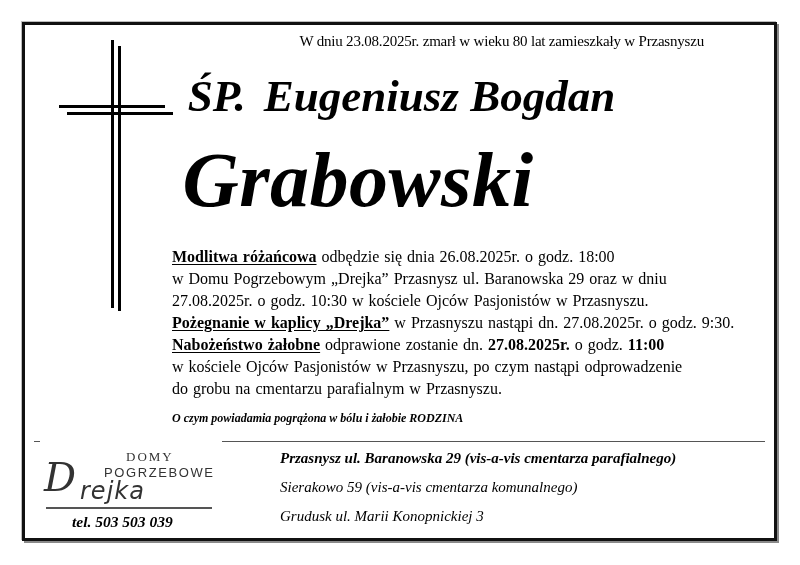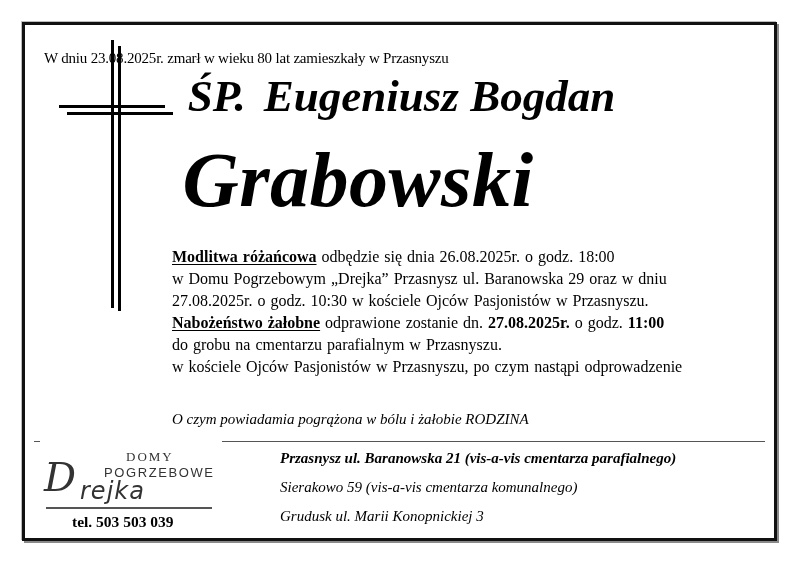--- a/index.html
+++ b/index.html
@@ -28,24 +28,23 @@
 
     
     .cross-line { position: absolute; background: #000; }
     .cv1 { left: 111px; top: 40px; width: 3px; height: 268px; }
     .cv2 { left: 118px; top: 46px; width: 3px; height: 265px; }
     .ch1 { left: 59px; top: 105px; width: 106px; height: 3px; }
     .ch2 { left: 67px; top: 112px; width: 106px; height: 3px; }
 
     .top-line {
       left: 0; width: 660px; top: 33px;
-      text-align: left;
+      text-align: right;
       font-size: 15px;
       letter-spacing: -0.2px;
-      margin-top: 17px;
     }
     .top-line span { display: inline-block; transform: translateX(44px); }
 
     .name-line {
       left: 0; width: 697px; top: 70px;
       text-align: center;
       font-size: 45px;
       font-style: italic;
       font-weight: bold;
     }
@@ -70,23 +69,23 @@
       line-height: 22px;
       word-spacing: 1px;
     }
     .body-text .ln { display: block; white-space: nowrap; }
     .b-ul { font-weight: bold; text-decoration: underline; text-underline-offset: 2px; }
     .b { font-weight: bold; }
 
     .closing {
       left: 172px;
       top: 411px;
-      font-size: 15px;
-      font-style: italic;
-      font-weight: normal;
+      font-size: 12px;
+      font-style: italic;
+      font-weight: bold;
     }
 
     .divider {
       position: absolute;
       left: 222px;
       top: 441px;
       width: 543px;
       height: 1px;
       background: #555;
     }
@@ -147,20 +146,21 @@
       left: 2px;
       top: 58px;
       width: 166px;
       height: 2px;
       background: #555;
     }
     .phone {
       left: 72px;
       top: 513px;
       font-size: 15.5px;
+      font-style: italic;
       font-weight: bold;
     }
 
     .addr {
       left: 280px;
       font-size: 15px;
       font-style: italic;
     }
     .addr-1 { top: 450px; font-weight: bold; }
     .addr-2 { top: 479px; }
@@ -187,35 +187,36 @@
 </div>
 
 <div class="abs surname-line">
   <span>Grabowski</span>
 </div>
 
 <div class="body-text">
   <span class="ln"><span class="b-ul">Modlitwa różańcowa</span><span> odbędzie się dnia 26.08.2025r. o godz. 18:00</span></span>
   <span class="ln">w Domu Pogrzebowym „Drejka” Przasnysz ul. Baranowska 29 oraz w dniu</span>
   <span class="ln">27.08.2025r. o godz. 10:30 w kościele Ojców Pasjonistów w Przasnyszu.</span>
+  <span class="ln"><span class="b-ul">Pożegnanie w kaplicy „Drejka”</span><span> w Przasnyszu nastąpi dn. 27.08.2025r. o godz. 9:30.</span></span>
   <span class="ln"><span class="b-ul">Nabożeństwo żałobne</span><span> odprawione zostanie dn. </span><span class="b">27.08.2025r.</span><span> o godz. </span><span class="b">11:00</span></span>
+  <span class="ln">w kościele Ojców Pasjonistów w Przasnyszu, po czym nastąpi odprowadzenie</span>
   <span class="ln">do grobu na cmentarzu parafialnym w Przasnyszu.</span>
-  <span class="ln">w kościele Ojców Pasjonistów w Przasnyszu, po czym nastąpi odprowadzenie</span>
 </div>
 
 <div class="abs closing">O czym powiadamia pogrążona w bólu i żałobie RODZINA</div>
 
 <div class="dash"></div>
 <div class="divider"></div>
 
 <div class="logo">
   <span class="logo-domy">DOMY</span>
   <span class="logo-pogrzebowe">POGRZEBOWE</span>
   <span class="logo-d">D</span>
   <span class="logo-rejka">rejka</span>
   <div class="logo-underline"></div>
 </div>
 
 <div class="abs phone">tel. 503 503 039</div>
 
-<div class="abs addr addr-1">Przasnysz ul. Baranowska 21 (vis-a-vis cmentarza parafialnego)</div>
+<div class="abs addr addr-1">Przasnysz ul. Baranowska 29 (vis-a-vis cmentarza parafialnego)</div>
 <div class="abs addr addr-2">Sierakowo 59 (vis-a-vis cmentarza komunalnego)</div>
 <div class="abs addr addr-3">Grudusk ul. Marii Konopnickiej 3</div>
 
 </body></html>

